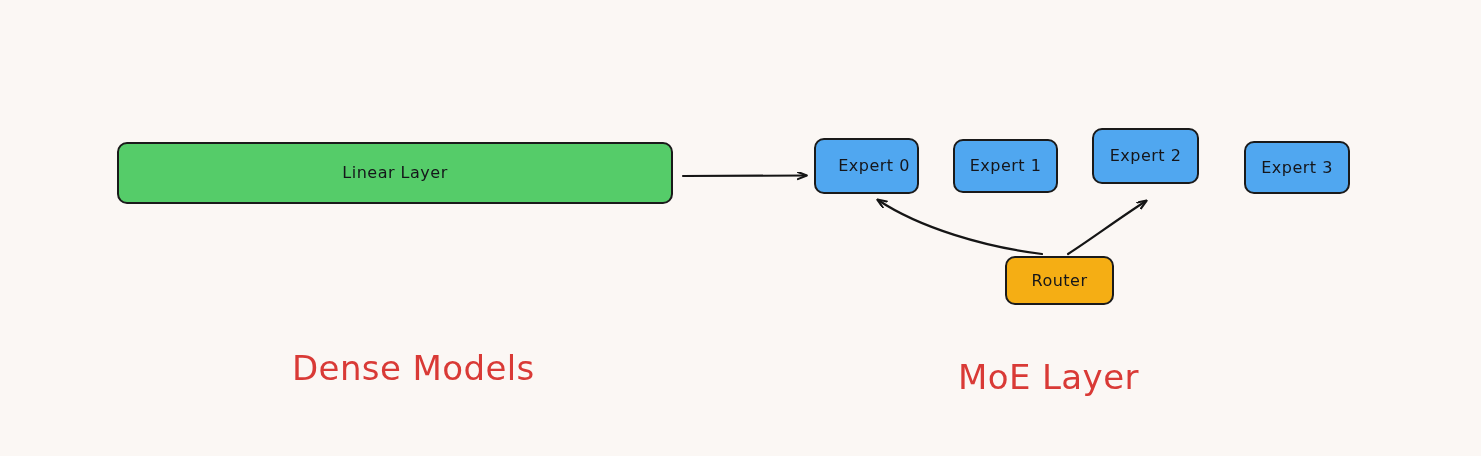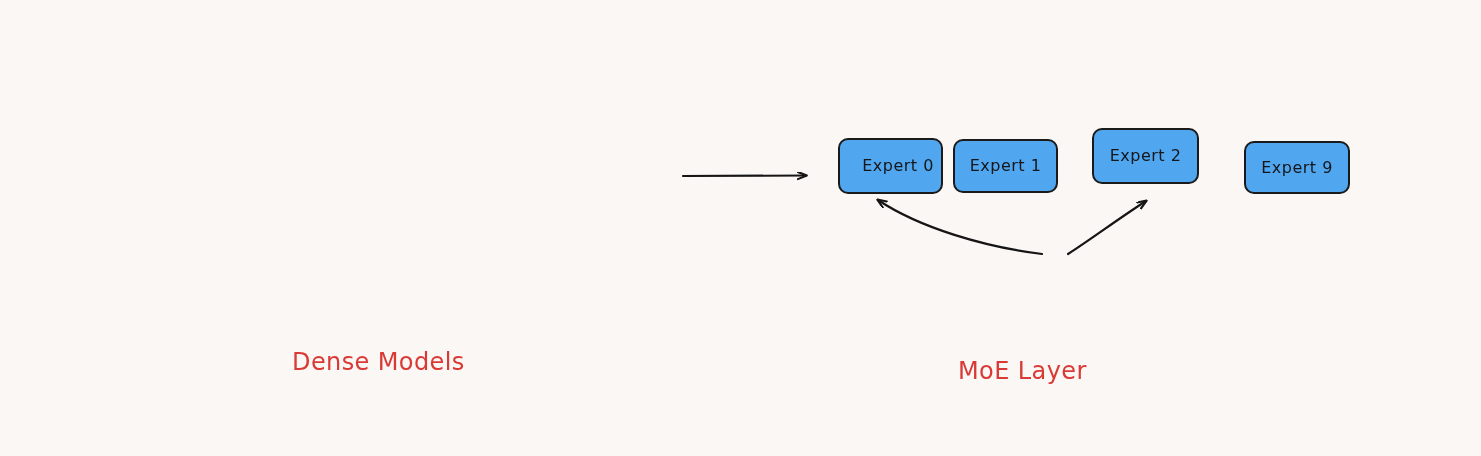--- a/index.html
+++ b/index.html
@@ -44,21 +44,21 @@
     line-height: 1;
     white-space: nowrap;
   }
   #linear-layer {
     left: 117px;
     top: 142px;
     width: 556px;
     height: 62px;
   }
   #expert-0 {
-    left: 838px;
+    left: 814px;
     top: 138px;
     width: 105px;
     height: 56px;
     padding-left: 15px;
   }
   #expert-1 {
     left: 953px;
     top: 139px;
     width: 105px;
     height: 54px;
@@ -86,21 +86,21 @@
     position: absolute;
     left: 0;
     top: 0;
     width: 1481px;
     height: 456px;
     pointer-events: none;
   }
   .caption {
     position: absolute;
     color: #d93a36;
-    font-size: 24px;
+    font-size: 34px;
     font-family: "DejaVu Sans", sans-serif;
     white-space: nowrap;
     letter-spacing: 0.4px;
   }
   #caption-dense {
     left: 292px;
     top: 348px;
   }
   #caption-moe {
     left: 958px;
@@ -119,35 +119,41 @@
       </marker>
     </defs>
 
     <path d="M683,176 L806,175.5" fill="none" stroke="#151515" stroke-width="2.1" stroke-linecap="round" marker-end="url(#arrowhead)"></path>
 
     <path d="M1042,254 C985,247 920,228 878,200" fill="none" stroke="#151515" stroke-width="2.2" stroke-linecap="round" marker-end="url(#arrowhead)"></path>
 
     <path d="M1068,254 C1090,240 1118,219 1146,201" fill="none" stroke="#151515" stroke-width="2.2" stroke-linecap="round" marker-end="url(#arrowhead)"></path>
   </svg>
 
+  <div class="node node-green" id="linear-layer">
+    <span class="node-label">Linear Layer</span>
+  </div>
 
   <div class="node node-blue" id="expert-0">
     <span class="node-label">Expert 0</span>
   </div>
 
   <div class="node node-blue" id="expert-1">
     <span class="node-label">Expert 1</span>
   </div>
 
   <div class="node node-blue" id="expert-2">
     <span class="node-label">Expert 2</span>
   </div>
 
   <div class="node node-blue" id="expert-3">
-    <span class="node-label">Expert 9</span>
+    <span class="node-label">Expert 3</span>
   </div>
 
+  <div class="node node-orange" id="router">
+    <span class="node-label">Router</span>
+  </div>
 
   <div class="caption" id="caption-dense">Dense Models</div>
 
   <div class="caption" id="caption-moe">MoE Layer</div>
 
 </div>
 
 </body></html>

